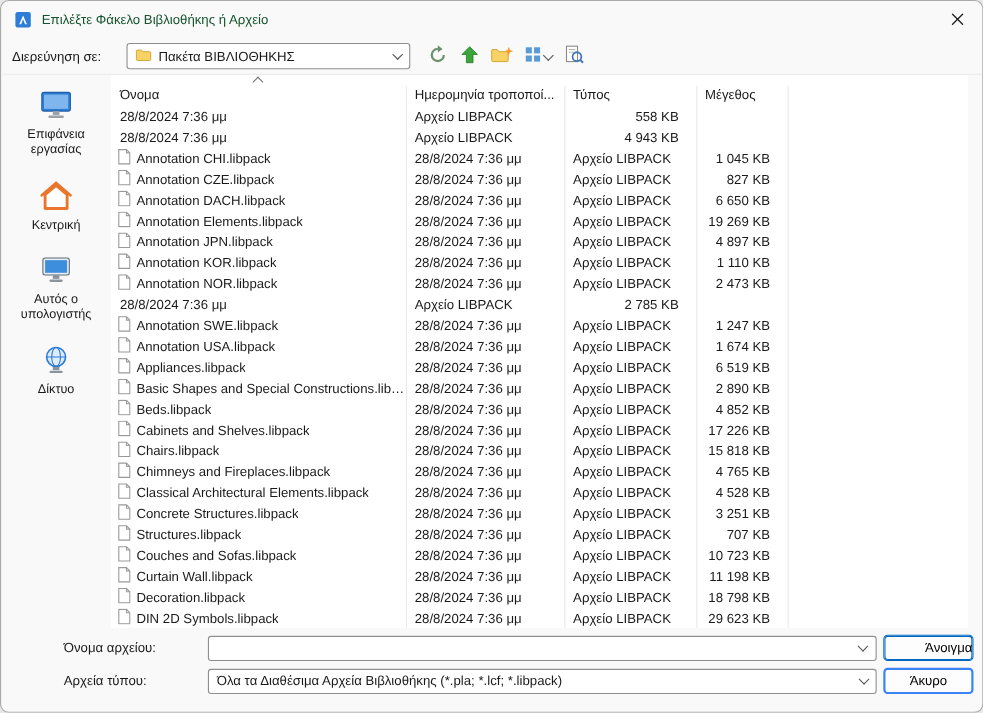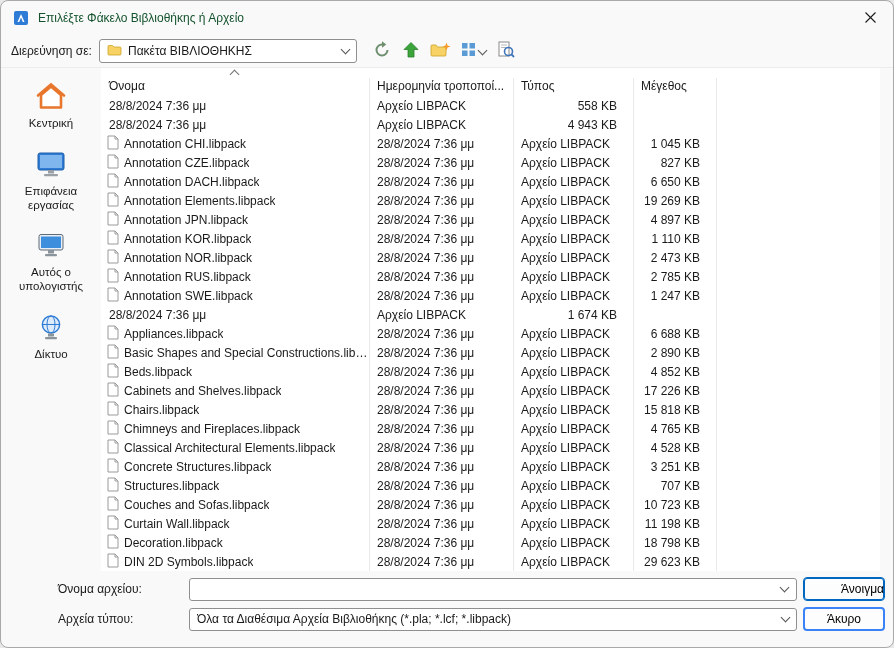--- a/index.html
+++ b/index.html
@@ -21,21 +21,21 @@
     display:flex; align-items:center; justify-content:center; cursor:pointer;
   }
 
   
   .toolbar { height:32px; flex:0 0 32px; display:flex; align-items:center; padding:0 10px; }
   .toolbar .lbl { width:88px; }
   .combo {
     background:#fff; border:1px solid #8f8f8f; border-radius:3px;
     display:flex; align-items:center; padding:0 7px; gap:6px; height:24px;
   }
-  .lookin { width:258px; }
+  .lookin { width:258px;margin-left:16px; }
   .combo .val { flex:1; white-space:nowrap; overflow:hidden; }
   .chev-down { width:7px; height:7px; border-right:1px solid #555; border-bottom:1px solid #555;
     transform:rotate(45deg); margin-top:-4px; flex:0 0 auto; }
   .tools { display:flex; align-items:center; gap:3px; margin-left:12px; }
   .tool-btn { height:24px; min-width:26px; border:none; background:transparent; display:flex;
     align-items:center; justify-content:center; gap:3px; cursor:pointer; border-radius:3px; }
 
   
   .main { flex:0 0 504px; height:504px; display:flex; border-top:1px solid #ececec; overflow:hidden; }
   .sidebar { width:100px; flex:0 0 100px; padding-top:14px; display:flex; flex-direction:column;
@@ -151,37 +151,37 @@
             </svg>
         </span>
       </button>
     </div>
   </div>
 
   <div class="main">
     <div class="sidebar">
       <div class="side-item">
         <span>
-          <svg width="30" height="28" viewBox="0 0 30 28">
-              <polygon points="5,13 15,4.5 25,13 25,25.5 5,25.5" fill="#fff" stroke="#E8762C" stroke-width="2.6" stroke-linejoin="round"></polygon>
-              <polyline points="2,13.5 15,2.5 28,13.5" fill="none" stroke="#E8762C" stroke-width="2.6" stroke-linecap="round"></polyline>
-            </svg>
-        </span>
-        <span class="lbl">Κεντρική</span>
-      </div>
-      <div class="side-item">
-        <span>
           <svg width="30" height="27" viewBox="0 0 30 27">
               <rect x="2" y="2" width="26" height="17" rx="2" fill="#2F7CD6" stroke="#1F5FA8"></rect>
               <rect x="4" y="4" width="22" height="13" fill="#7FB6EE"></rect>
               <rect x="12" y="19" width="6" height="3.5" fill="#9aa0a6"></rect>
               <rect x="8" y="23" width="14" height="2.3" rx="1" fill="#9aa0a6"></rect>
             </svg>
         </span>
         <span class="lbl">Επιφάνεια εργασίας</span>
+      </div>
+      <div class="side-item">
+        <span>
+          <svg width="30" height="28" viewBox="0 0 30 28">
+              <polygon points="5,13 15,4.5 25,13 25,25.5 5,25.5" fill="#fff" stroke="#E8762C" stroke-width="2.6" stroke-linejoin="round"></polygon>
+              <polyline points="2,13.5 15,2.5 28,13.5" fill="none" stroke="#E8762C" stroke-width="2.6" stroke-linecap="round"></polyline>
+            </svg>
+        </span>
+        <span class="lbl">Κεντρική</span>
       </div>
       <div class="side-item">
         <span>
           <svg width="30" height="27" viewBox="0 0 30 27">
               <rect x="3" y="2.5" width="24" height="15.5" rx="2" fill="#E8EEF5" stroke="#5f6b76"></rect>
               <rect x="5" y="4.5" width="20" height="11.5" fill="#3E8EDE"></rect>
               <rect x="12" y="18" width="6" height="3.5" fill="#8a949c"></rect>
               <rect x="9" y="22" width="12" height="2.3" rx="1" fill="#8a949c"></rect>
             </svg>
         </span>
@@ -340,29 +340,20 @@
       </span>
       <span class="nm">Annotation NOR.libpack</span>
     </div>
     <div class="cell">28/8/2024 7:36 μμ</div>
     <div class="cell">Αρχείο LIBPACK</div>
     <div class="cell size">2 473 KB</div>
     <div class="cell"></div>
   </div>
 
   <div class="row grid-cols">
-    <div class="cell name">
-      <span class="doc">
-        <svg width="12" height="15" viewBox="0 0 12 15">
-                  <path d="M1 1 L8 1 L11 4 L11 14 L1 14 Z" fill="#fff" stroke="#9a9a9a"></path>
-                  <path d="M8 1 L8 4 L11 4" fill="none" stroke="#9a9a9a"></path>
-                </svg>
-      </span>
-      <span class="nm">Annotation RUS.libpack</span>
-    </div>
     <div class="cell">28/8/2024 7:36 μμ</div>
     <div class="cell">Αρχείο LIBPACK</div>
     <div class="cell size">2 785 KB</div>
     <div class="cell"></div>
   </div>
 
   <div class="row grid-cols">
     <div class="cell name">
       <span class="doc">
         <svg width="12" height="15" viewBox="0 0 12 15">
@@ -372,39 +363,48 @@
       </span>
       <span class="nm">Annotation SWE.libpack</span>
     </div>
     <div class="cell">28/8/2024 7:36 μμ</div>
     <div class="cell">Αρχείο LIBPACK</div>
     <div class="cell size">1 247 KB</div>
     <div class="cell"></div>
   </div>
 
   <div class="row grid-cols">
+    <div class="cell name">
+      <span class="doc">
+        <svg width="12" height="15" viewBox="0 0 12 15">
+                  <path d="M1 1 L8 1 L11 4 L11 14 L1 14 Z" fill="#fff" stroke="#9a9a9a"></path>
+                  <path d="M8 1 L8 4 L11 4" fill="none" stroke="#9a9a9a"></path>
+                </svg>
+      </span>
+      <span class="nm">Annotation USA.libpack</span>
+    </div>
     <div class="cell">28/8/2024 7:36 μμ</div>
     <div class="cell">Αρχείο LIBPACK</div>
     <div class="cell size">1 674 KB</div>
     <div class="cell"></div>
   </div>
 
   <div class="row grid-cols">
     <div class="cell name">
       <span class="doc">
         <svg width="12" height="15" viewBox="0 0 12 15">
                   <path d="M1 1 L8 1 L11 4 L11 14 L1 14 Z" fill="#fff" stroke="#9a9a9a"></path>
                   <path d="M8 1 L8 4 L11 4" fill="none" stroke="#9a9a9a"></path>
                 </svg>
       </span>
       <span class="nm">Appliances.libpack</span>
     </div>
     <div class="cell">28/8/2024 7:36 μμ</div>
     <div class="cell">Αρχείο LIBPACK</div>
-    <div class="cell size">6 688 KB</div>
+    <div class="cell size">6 519 KB</div>
     <div class="cell"></div>
   </div>
 
   <div class="row grid-cols">
     <div class="cell name">
       <span class="doc">
         <svg width="12" height="15" viewBox="0 0 12 15">
                   <path d="M1 1 L8 1 L11 4 L11 14 L1 14 Z" fill="#fff" stroke="#9a9a9a"></path>
                   <path d="M8 1 L8 4 L11 4" fill="none" stroke="#9a9a9a"></path>
                 </svg>

